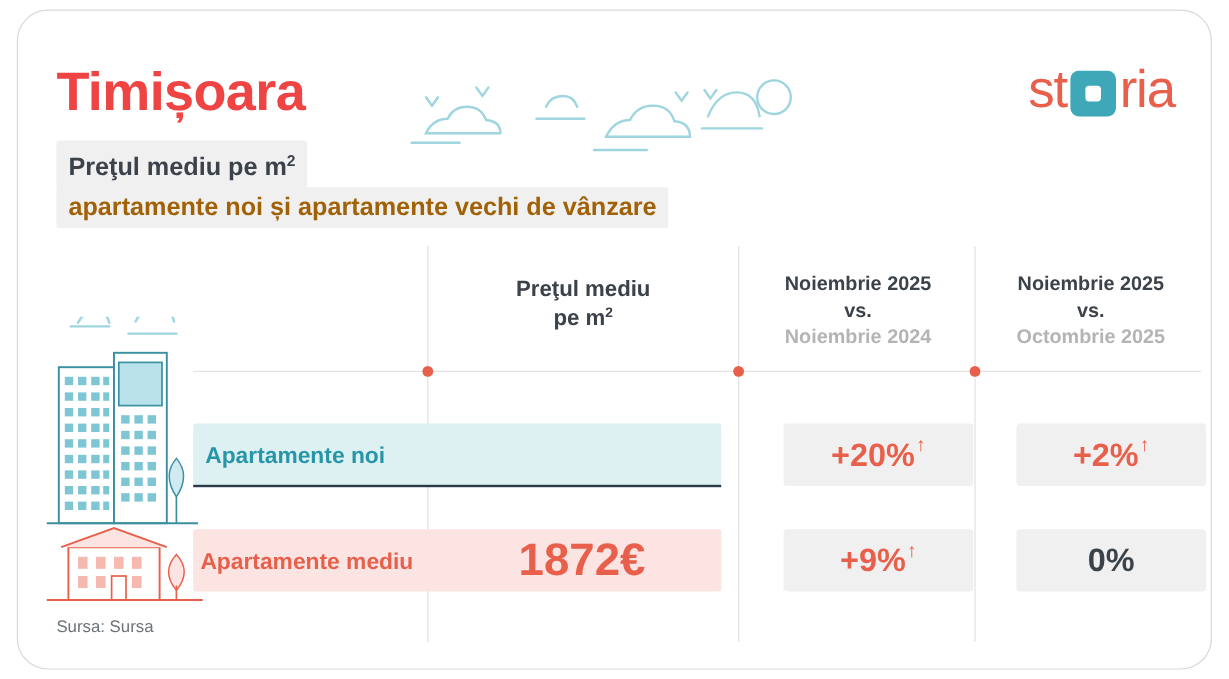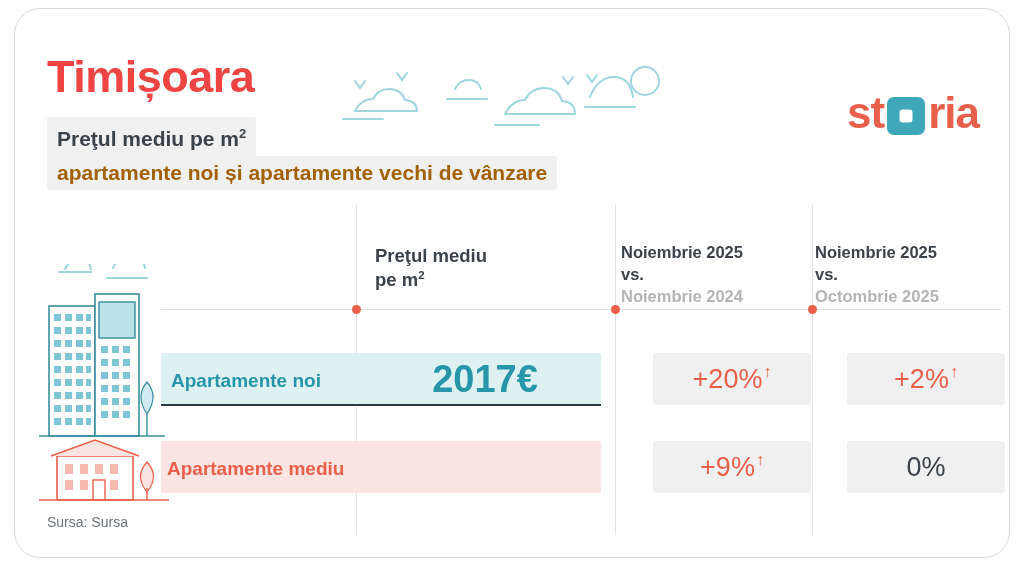--- a/index.html
+++ b/index.html
@@ -64,27 +64,26 @@
     font-size: 0.62em;
     vertical-align: super;
   }
 
   
   .logo {
     position: absolute;
     right: 30px;
     top: 44px;
     font-size: 44px;
-    font-weight: bold;
+    font-weight: normal;
     color: #e8604c;
     letter-spacing: -1px;
     line-height: 1;
     display: flex;
     align-items: center;
-    margin-top: 38px;
   }
   .logo-o {
     display: inline-block;
     width: 38px;
     height: 38px;
     background: #3ea7b8;
     border-radius: 7px;
     position: relative;
     margin: 0 3px;
     top: 3px;
@@ -122,25 +121,25 @@
     position: absolute;
     width: 9px;
     height: 9px;
     border-radius: 50%;
     background: #e8604c;
     top: 296px;
   }
 
   .col-head {
     position: absolute;
+    text-align: center;
     font-size: 16.5px;
     font-weight: bold;
     color: #3b4249;
     line-height: 1.32;
-    margin-top: 15px;
   }
   .col-head .muted { color: #b4b4b4; }
 
   
   .row-label {
     position: absolute;
     font-size: 19px;
     font-weight: bold;
     line-height: 1;
   }
@@ -168,21 +167,21 @@
   }
 
   .chip {
     position: absolute;
     background: #f0f0f0;
     border-radius: 3px;
     display: flex;
     align-items: center;
     justify-content: center;
     font-size: 27px;
-    font-weight: normal;
+    font-weight: bold;
     color: #e8604c;
   }
   .chip.neutral { color: #3b4249; }
   .arrow {
     font-size: 16px;
     margin-left: 1px;
     position: relative;
     top: -7px;
   }
 
@@ -353,34 +352,34 @@
         <rect x="58" y="216" width="12" height="20" fill="#ffffff" stroke="#e8604c" stroke-width="1.4"></rect>
         <path d="M112 198 q13 14 0 30 q-13 -16 0 -30 z" fill="#fbe4e1" stroke="#e8604c" stroke-width="1.2"></path>
         <path d="M112 224 v12" stroke="#e8604c" stroke-width="1.4"></path>
         <line x1="4" y1="236" x2="134" y2="236" stroke="#e8604c" stroke-width="1.6"></line>
       </g>
     </svg>
   </div>
 
   <div class="band band-new" style="left:146px; top:344px; width:440px; height:52px;"></div>
   <div class="row-label" style="left:156px; top:362px; color:#2796a8;">Apartamente noi</div>
-  <div class="price-cell" style="left:380px; top:348px; width:180px; height:44px; color:#2796a8;">2017€</div>
   <div class="underline-new"></div>
 
   <div class="chip" style="left:638px; top:344px; width:158px; height:52px;">
     <span>+20%</span>
       <span class="arrow">↑</span>
   </div>
   <div class="chip" style="left:832px; top:344px; width:158px; height:52px;">
     <span>+2%</span>
       <span class="arrow">↑</span>
   </div>
 
   <div class="band band-old" style="left:146px; top:432px; width:440px; height:52px;"></div>
   <div class="row-label" style="left:152px; top:450px; color:#e8604c;">Apartamente mediu</div>
+  <div class="price-cell" style="left:380px; top:436px; width:180px; height:44px; color:#e8604c;">1872€</div>
 
   <div class="chip" style="left:638px; top:432px; width:158px; height:52px;">
     <span>+9%</span>
       <span class="arrow">↑</span>
   </div>
   <div class="chip neutral" style="left:832px; top:432px; width:158px; height:52px;">
     <span>0%</span>
   </div>
 
   <div class="source">Sursa: Sursa</div>

